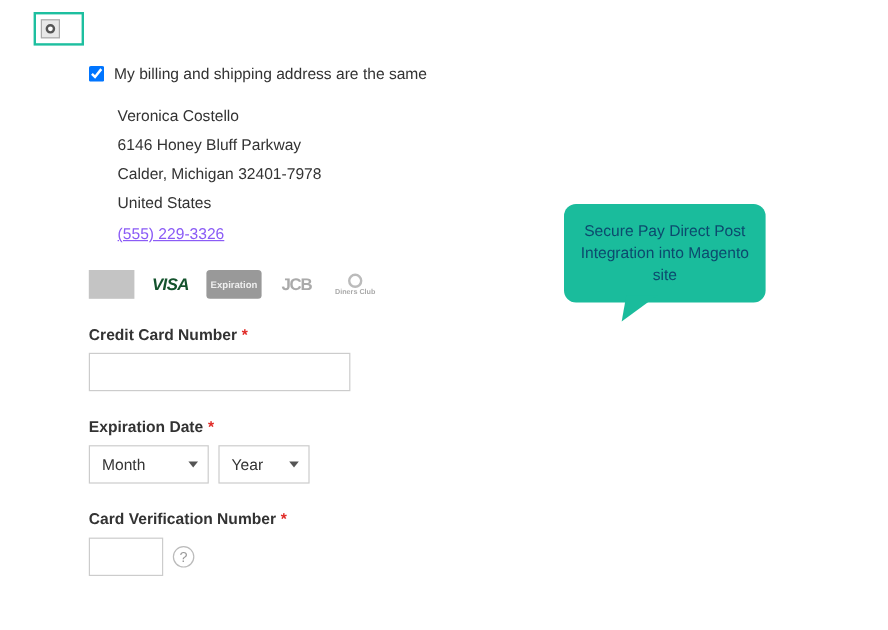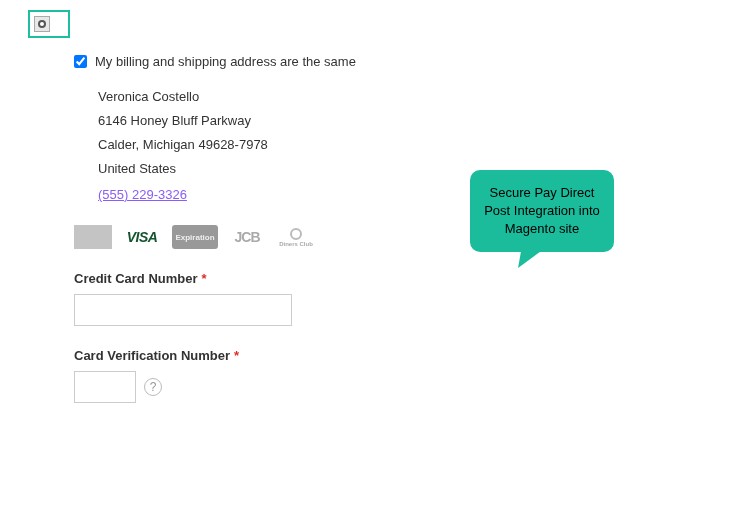--- a/index.html
+++ b/index.html
@@ -140,23 +140,23 @@
     border-radius: 50%;
     color: #999;
     font-size: 12px;
     display:flex; align-items:center; justify-content:center;
     cursor: pointer;
   }
   .callout {
     position: absolute;
     top: 170px;
     left: 470px;
-    width: 144px;
+    width: 168px;
     background: #1abc9c;
-    color: #000000;
+    color: #0c4a6e;
     border-radius: 10px;
     padding: 14px 12px;
     text-align: center;
     font-size: 13px;
     line-height: 18px;
   }
   .callout-tail {
     position: absolute;
     bottom: -16px;
     left: 50px;
@@ -179,21 +179,21 @@
 <div class="content">
 
   <div class="checkbox-row">
     <input type="checkbox" checked="" style="">
     <span>My billing and shipping address are the same</span>
   </div>
 
   <div class="address">
     <div>Veronica Costello</div>
     <div>6146 Honey Bluff Parkway</div>
-    <div>Calder, Michigan 49628-7978</div>
+    <div>Calder, Michigan 32401-7978</div>
     <div>United States</div>
     <a href="#" class="phone">(555) 229-3326</a>
   </div>
 
   <div class="cards-row">
     <span class="card-logo card-amex"></span>
     <span class="card-logo card-visa">VISA</span>
     <span class="card-logo card-mc">Expiration</span>
     <span class="card-logo card-jcb">JCB</span>
     <span class="card-logo card-diners">
@@ -202,20 +202,35 @@
     </span>
   </div>
 
   <div class="field-group">
     <div class="field-label">
       <span>Credit Card Number</span><span class="req">*</span>
     </div>
     <input type="text" class="text-input" style="">
   </div>
 
+  <div class="field-group">
+    <div class="field-label">
+      <span>Expiration Date</span><span class="req">*</span>
+    </div>
+    <div class="select-row">
+      <div class="select-box sel-month">
+        <span>Month</span>
+        <span class="chev"></span>
+      </div>
+      <div class="select-box sel-year">
+        <span>Year</span>
+        <span class="chev"></span>
+      </div>
+    </div>
+  </div>
 
   <div class="field-group">
     <div class="field-label">
       <span>Card Verification Number</span><span class="req">*</span>
     </div>
     <div class="cvv-row">
       <input type="text" class="text-input small-input" style="">
       <span class="help-icon">?</span>
     </div>
   </div>

